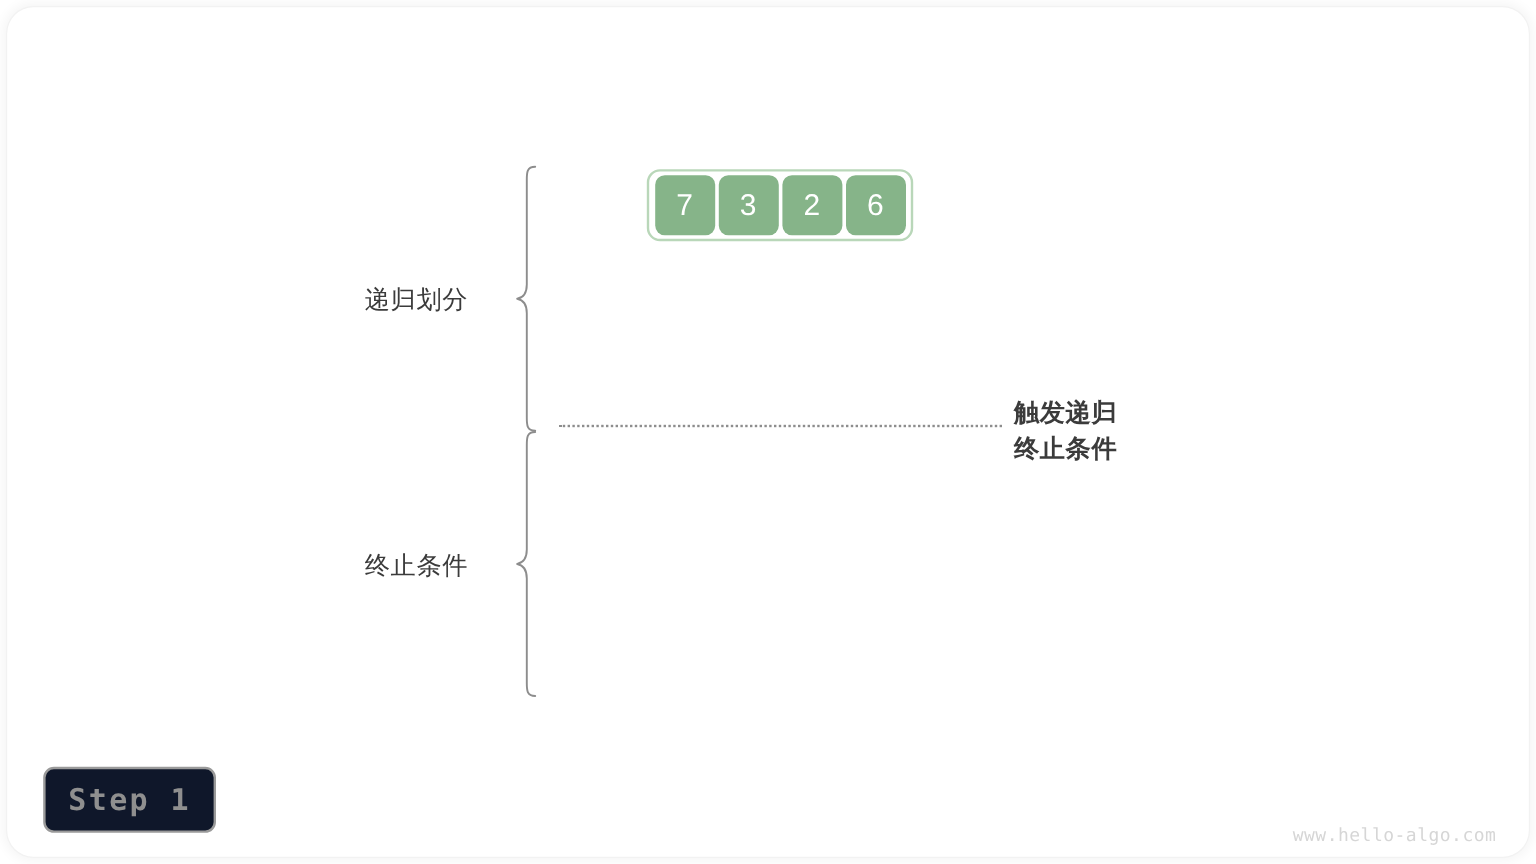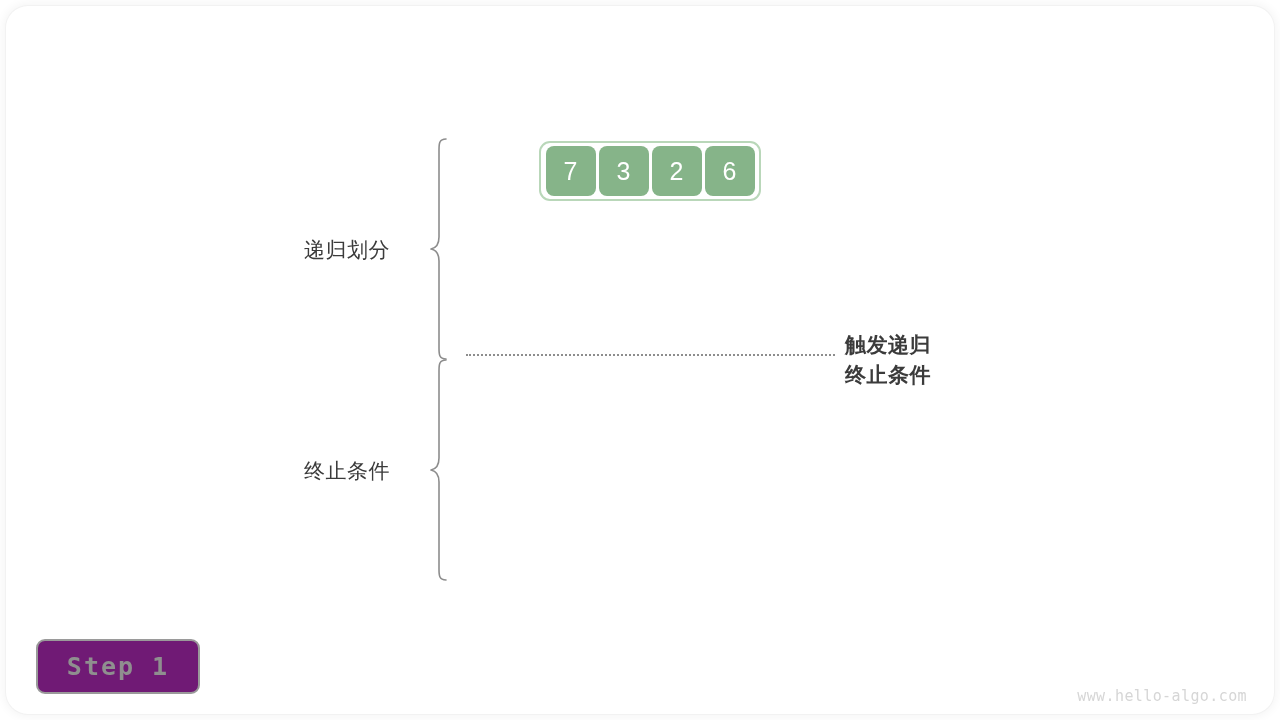--- a/index.html
+++ b/index.html
@@ -101,25 +101,25 @@
     line-height: 30px;
     letter-spacing: 0.5px;
     white-space: nowrap;
   }
 
   
   #step-badge {
     position: absolute;
     left: 36px;
     top: 639px;
-    width: 164px;
+    width: 144px;
     height: 55px;
     border: 2px solid #9a9a9a;
     border-radius: 9px;
-    background: #701a75;
+    background: #0f172a;
     display: flex;
     align-items: center;
     justify-content: center;
     box-sizing: border-box;
   }
   #step-badge-text {
     color: #8f8f8f;
     font-family: "DejaVu Sans Mono", "Liberation Mono", monospace;
     font-size: 25px;
     font-weight: bold;

